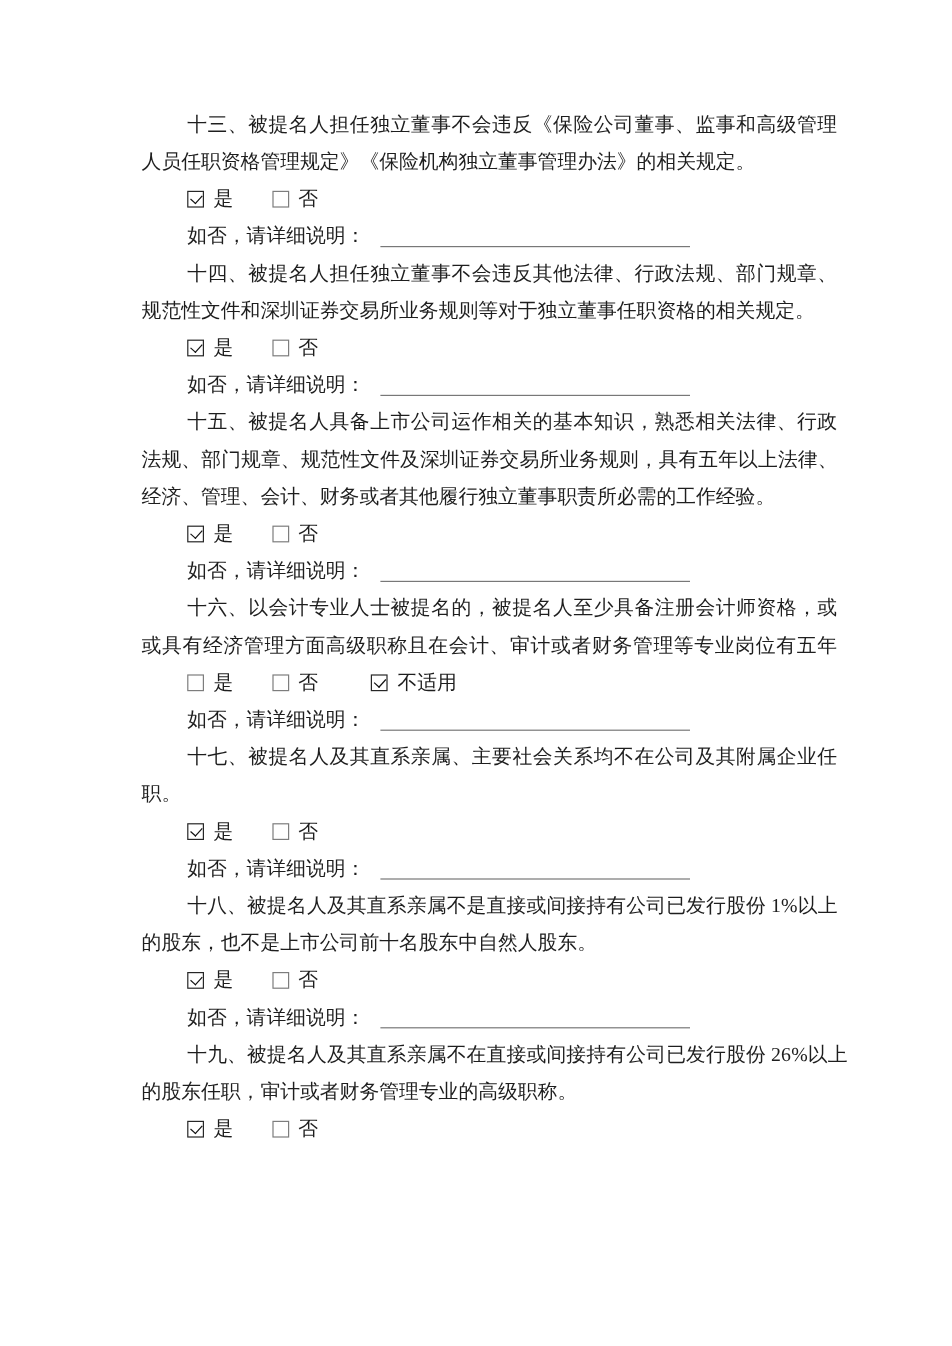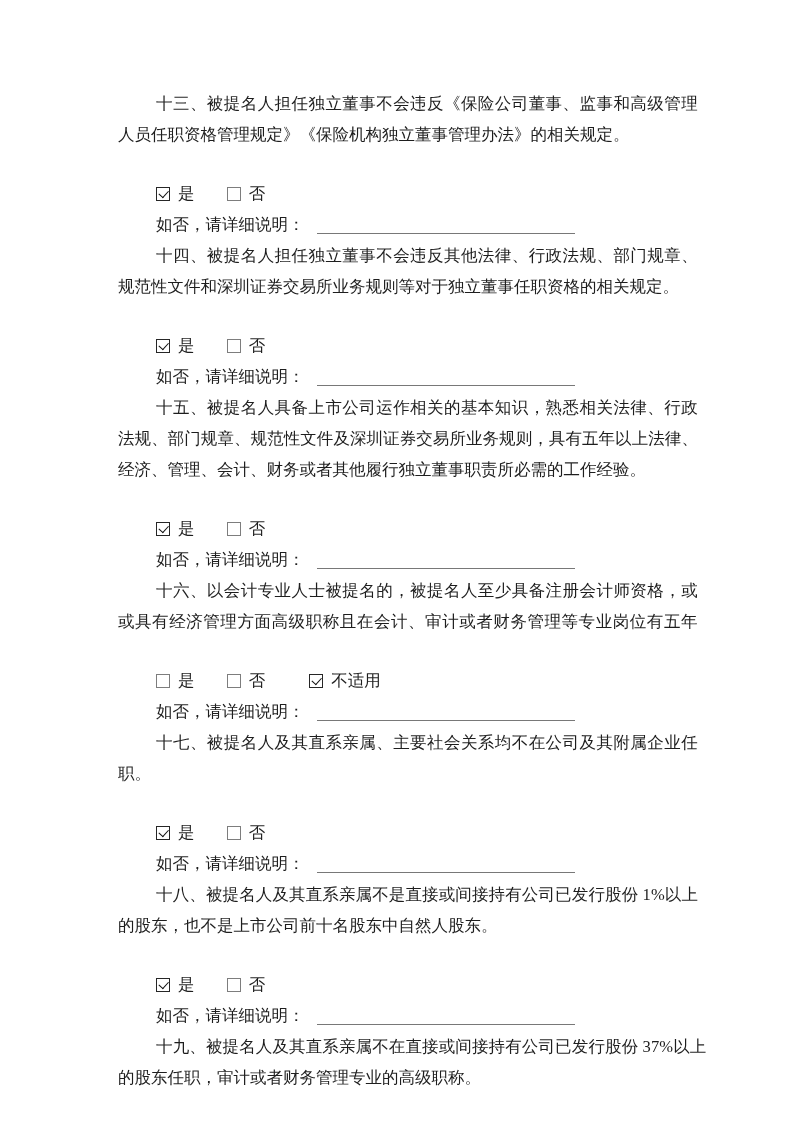--- a/index.html
+++ b/index.html
@@ -28,21 +28,20 @@
   .line {
     line-height: 31px;
     white-space: nowrap;
     overflow: visible;
   }
   .line.first { padding-left: 38px; }
   .options-row {
     line-height: 31px;
     padding-left: 38px;
     white-space: nowrap;
-    margin-top: 28px;
   }
   .option { margin-right: 28px; }
   .option.na-gap { margin-left: 12px; }
   .cb {
     display: inline-block;
     box-sizing: border-box;
     width: 14px;
     height: 14px;
     border: 1.6px solid #262626;
     background: #ffffff;
@@ -163,21 +162,21 @@
   <span class="option"><span class="cb checked"></span><span class="option-label">是</span></span>
 
   <span class="option"><span class="cb unchecked"></span><span class="option-label">否</span></span>
 </div>
 
   <div class="followup-row"><span class="followup-label">如否，请详细说明：</span><span class="blank-line"></span></div>
 </section>
 
   <section class="form-item">
     <div class="statement">
-          <div class="line first mid"><span style="letter-spacing: 0.13px;">十九、被提名人及其直系亲属不在直接或间接持有公司已发行股份 37%以上</span></div>
+          <div class="line first mid"><span style="letter-spacing: 0.13px;">十九、被提名人及其直系亲属不在直接或间接持有公司已发行股份 26%以上</span></div>
           <div class="line end"><span>的股东任职，审计或者财务管理专业的高级职称。</span></div>
         </div>
     <div class="options-row">
   <span class="option"><span class="cb checked"></span><span class="option-label">是</span></span>
 
   <span class="option"><span class="cb unchecked"></span><span class="option-label">否</span></span>
 </div>
   </section>
 </div>
 </div>

